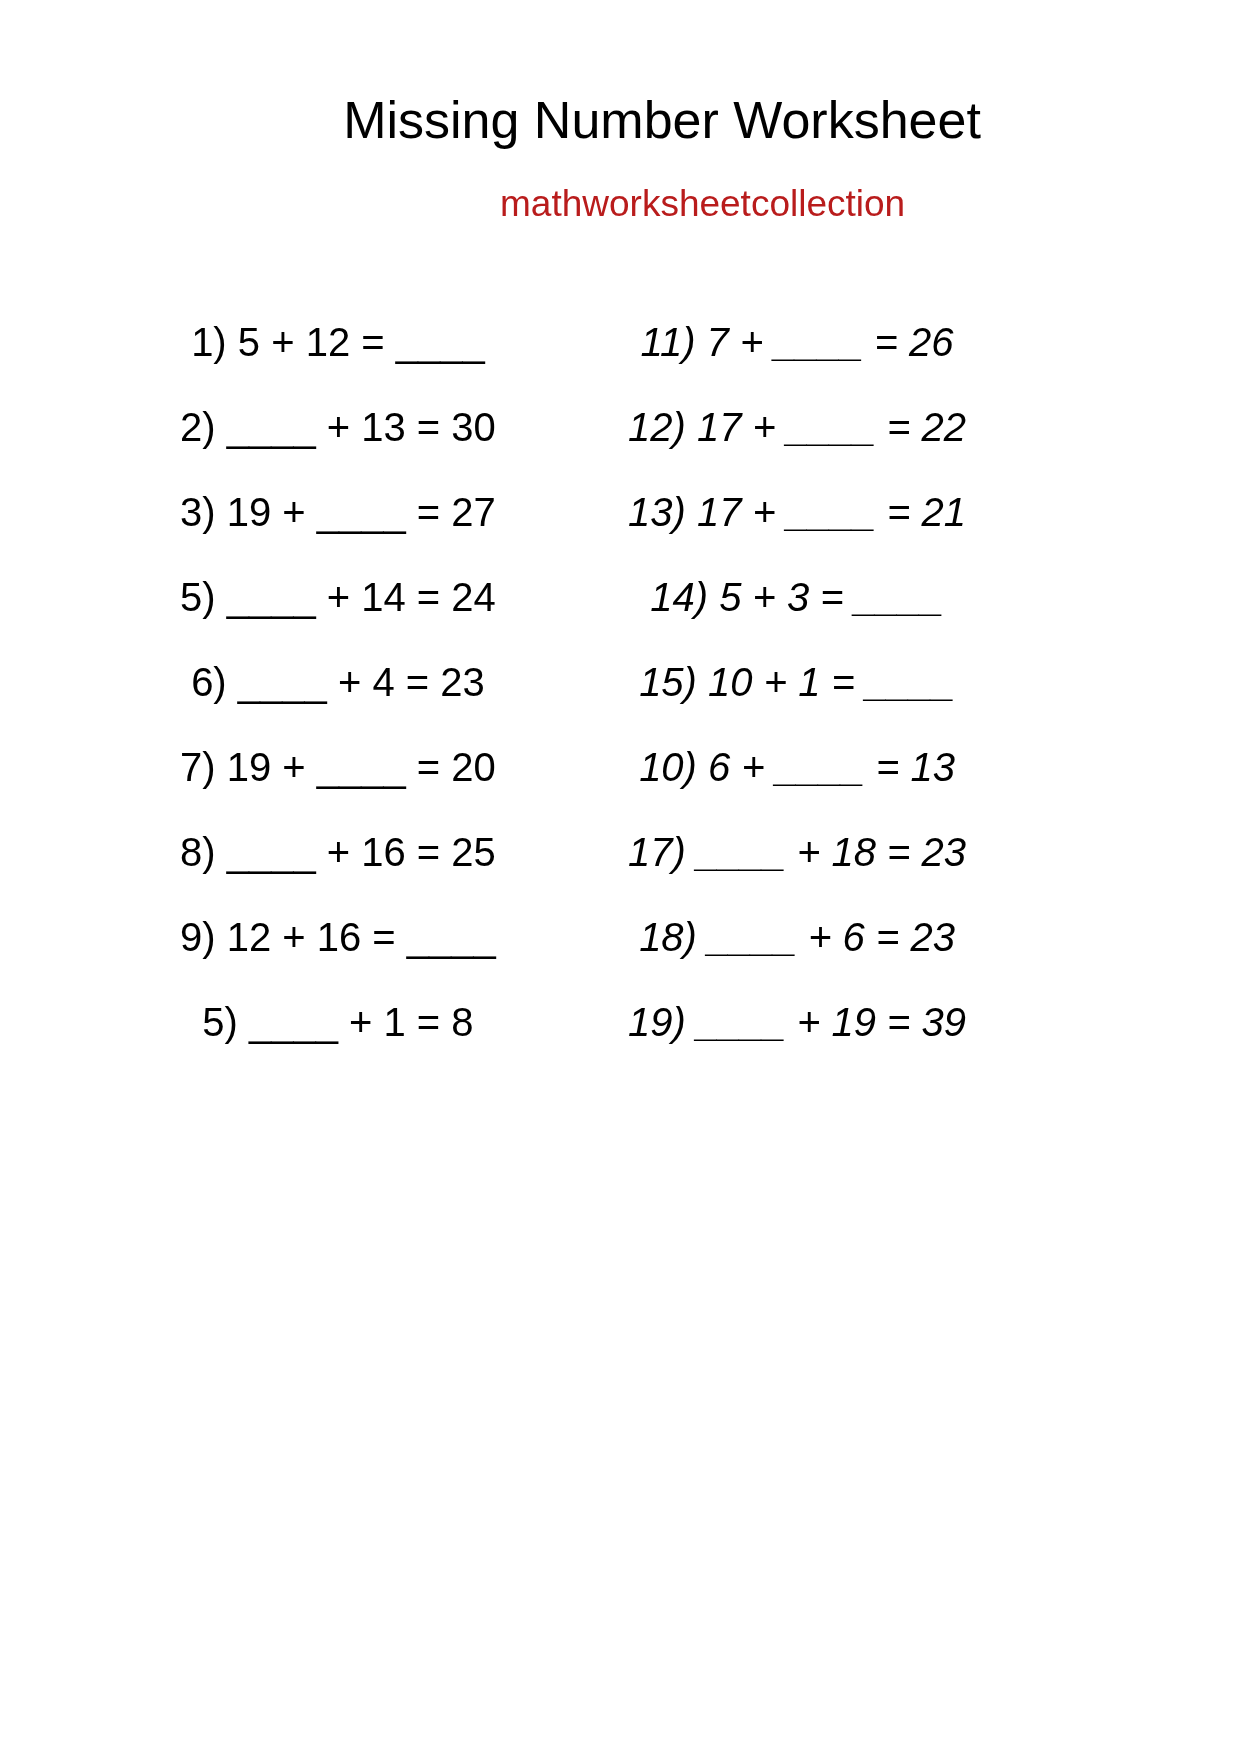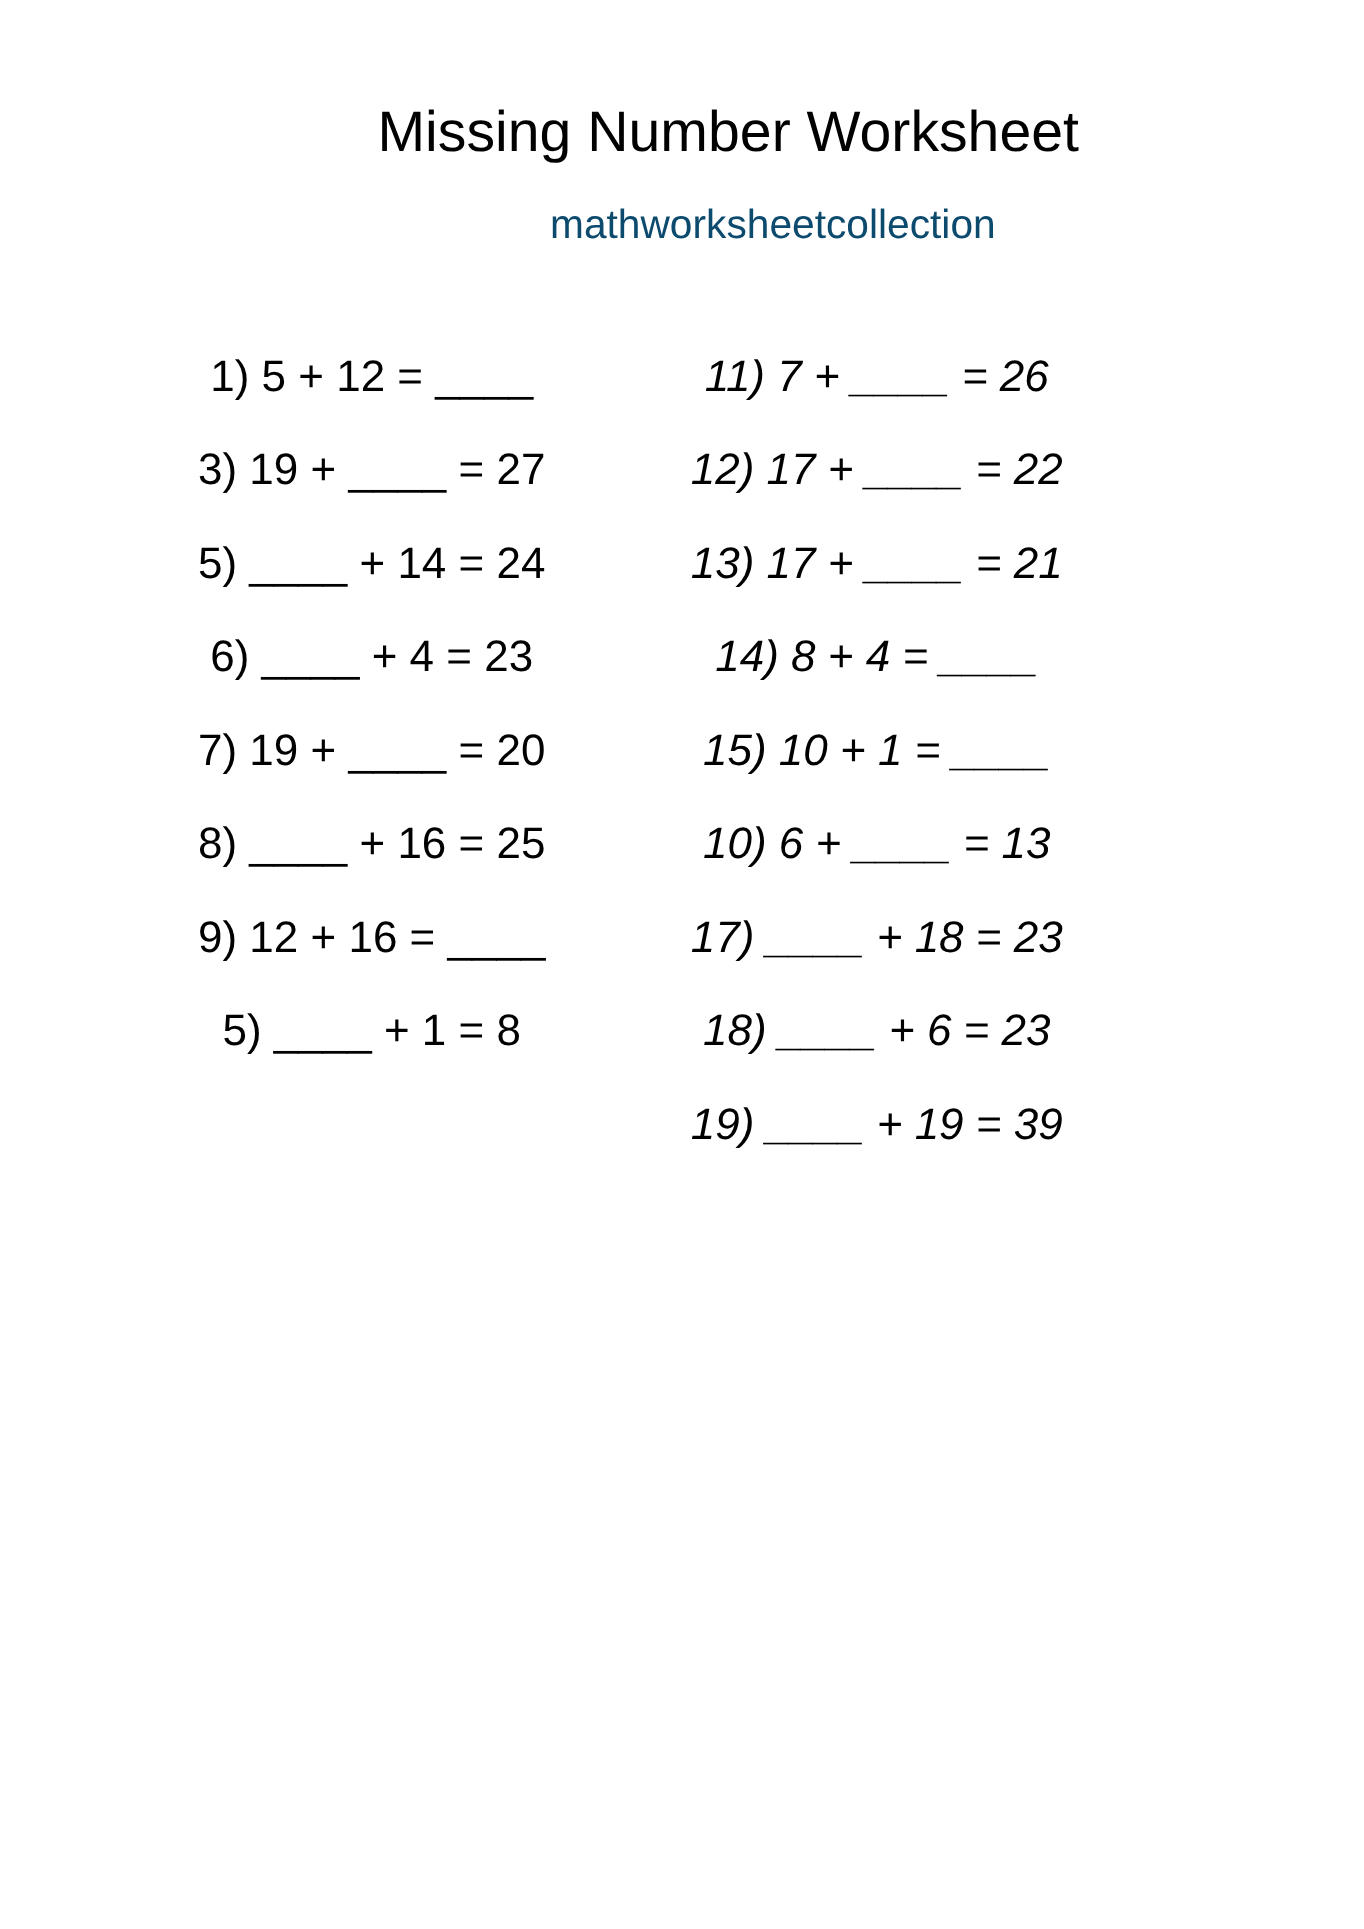--- a/index.html
+++ b/index.html
@@ -1,43 +1,44 @@
 <!DOCTYPE html>
 <html><head>
 <meta charset="utf-8">
 <style>
   html, body { margin: 0; padding: 0; background: #ffffff; }
   body { width: 1240px; height: 1754px; position: relative; overflow: hidden; font-family: "Liberation Sans", sans-serif; color: #000; }
   .title { position: absolute; left: 0; top: 88px; width: 1240px; text-align: center; padding-left: 84px; box-sizing: border-box; font-size: 52px; line-height: 64px; }
-  .subtitle { position: absolute; left: 500px; top: 182px; font-size: 37px; color: #0c4a6e; line-height: 44px; }
+  .subtitle { position: absolute; left: 500px; top: 182px; font-size: 37px; color: #b91c1c; line-height: 44px; }
   .col { position: absolute; top: 318px; }
   .col.left { left: 180px; }
   .col.right { left: 628px; font-style: italic; }
   .problem { height: 85px; font-size: 40px; line-height: 48px; white-space: pre; text-align: center; }
 </style>
 </head>
 <body>
 
 <div class="title">Missing Number Worksheet</div>
 <div class="subtitle">mathworksheetcollection</div>
 
 <div class="col left">
   <div class="problem">1) 5 + 12 = ____</div>
+  <div class="problem">2) ____ + 13 = 30</div>
   <div class="problem">3) 19 + ____ = 27</div>
   <div class="problem">5) ____ + 14 = 24</div>
   <div class="problem">6) ____ + 4 = 23</div>
   <div class="problem">7) 19 + ____ = 20</div>
   <div class="problem">8) ____ + 16 = 25</div>
   <div class="problem">9) 12 + 16 = ____</div>
   <div class="problem">5) ____ + 1 = 8</div>
 </div>
 
 <div class="col right">
   <div class="problem">11) 7 + ____ = 26</div>
   <div class="problem">12) 17 + ____ = 22</div>
   <div class="problem">13) 17 + ____ = 21</div>
-  <div class="problem">14) 8 + 4 = ____</div>
+  <div class="problem">14) 5 + 3 = ____</div>
   <div class="problem">15) 10 + 1 = ____</div>
   <div class="problem">10) 6 + ____ = 13</div>
   <div class="problem">17) ____ + 18 = 23</div>
   <div class="problem">18) ____ + 6 = 23</div>
   <div class="problem">19) ____ + 19 = 39</div>
 </div>
 
 </body></html>

